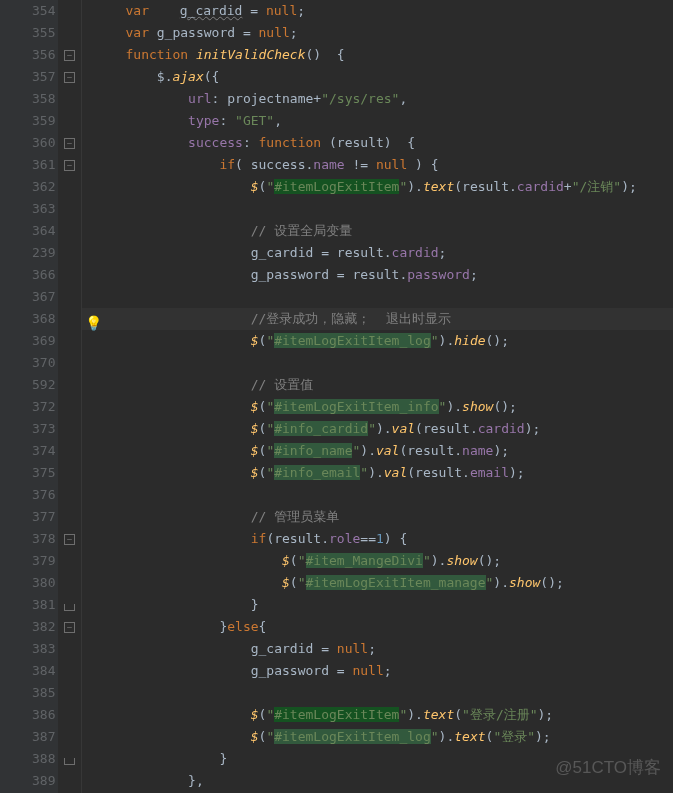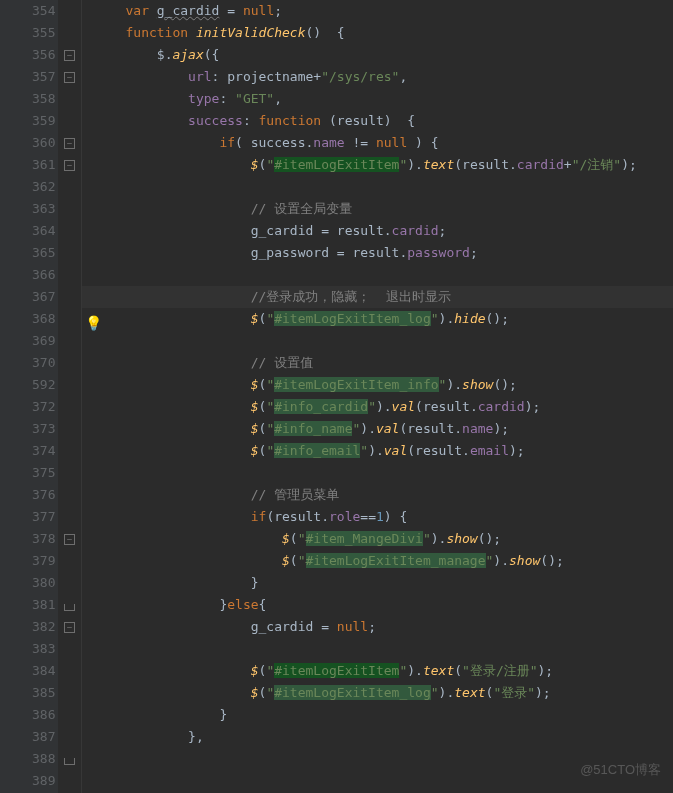--- a/index.html
+++ b/index.html
@@ -79,51 +79,51 @@
       padding-right: 80px;
     }
     .kw { color: #cc7832; }
     .fn { color: #ffc66d; font-style: italic; text-align: center; }
     .str { color: #6a8759; }
     .prop { color: #9876aa; }
     .comment { color: #808080; }
     .default { color: #a9b7c6; }
     .null { color: #cc7832; }
     .num { color: #6897bb; }
-    .wavy { text-decoration: underline wavy #808080; text-decoration-thickness: 1px; }
+    .wavy { text-decoration: underline wavy #808080; text-decoration-thickness: 1px; margin-left: 23px; }
     .sel { background: #155221; }
     .hl { background: #32593d; }
     .op { color: #a9b7c6; }
     .watermark {
       position: absolute;
       right: 12px;
       bottom: 14px;
       color: #757575;
-      font-size: 13px;
+      font-size: 17px;
       font-family: sans-serif;
       opacity: 0.6;
     }
   </style>
 </head>
 <body>
 
 <div class="editor">
   <div class="gutter" id="gutter">
       <div class="gutter-line">354</div>
       <div class="gutter-line">355</div>
       <div class="gutter-line">356</div>
       <div class="gutter-line">357</div>
       <div class="gutter-line">358</div>
       <div class="gutter-line">359</div>
       <div class="gutter-line">360</div>
       <div class="gutter-line">361</div>
       <div class="gutter-line">362</div>
       <div class="gutter-line">363</div>
       <div class="gutter-line">364</div>
-      <div class="gutter-line">365</div>
+      <div class="gutter-line">239</div>
       <div class="gutter-line">366</div>
       <div class="gutter-line">367</div>
       <div class="gutter-line">368</div>
       <div class="gutter-line">369</div>
       <div class="gutter-line">370</div>
       <div class="gutter-line">592</div>
       <div class="gutter-line">372</div>
       <div class="gutter-line">373</div>
       <div class="gutter-line">374</div>
       <div class="gutter-line">375</div>
@@ -147,20 +147,21 @@
       <div class="fold-marker" style="top: 72px;">−</div>
       <div class="fold-marker" style="top: 138px;">−</div>
       <div class="fold-marker" style="top: 160px;">−</div>
       <div class="fold-marker" style="top: 534px;">−</div>
       <div class="fold-close" style="top: 604px;"></div>
       <div class="fold-marker" style="top: 622px;">−</div>
       <div class="fold-close" style="top: 758px;"></div>
     </div>
   <div class="code-area" id="codearea">
       <div class="line"><span class="default">   </span><span class="kw">var</span><span class="default"> </span><span class="default wavy">g_cardid</span><span class="default"> = </span><span class="null">null</span><span class="op">;</span></div>
+      <div class="line"><span class="default">   </span><span class="kw">var</span><span class="default"> g_password = </span><span class="null">null</span><span class="op">;</span></div>
       <div class="line"><span class="default">   </span><span class="kw">function</span><span class="default"> </span><span class="fn">initValidCheck</span><span class="default">()  {</span></div>
       <div class="line"><span class="default">       </span><span class="default">$</span><span class="op">.</span><span class="fn">ajax</span><span class="default">({</span></div>
       <div class="line"><span class="default">           </span><span class="prop">url</span><span class="default">: projectname+</span><span class="str">"/sys/res"</span><span class="op">,</span></div>
       <div class="line"><span class="default">           </span><span class="prop">type</span><span class="default">: </span><span class="str">"GET"</span><span class="op">,</span></div>
       <div class="line"><span class="default">           </span><span class="prop">success</span><span class="default">: </span><span class="kw">function</span><span class="default"> (result)  {</span></div>
       <div class="line"><span class="default">               </span><span class="kw">if</span><span class="default">( success.</span><span class="prop">name</span><span class="default"> != </span><span class="null">null</span><span class="default"> ) {</span></div>
       <div class="line"><span class="default">                   </span><span class="fn">$</span><span class="default">(</span><span class="str">"</span><span class="str sel">#itemLogExitItem</span><span class="str">"</span><span class="default">).</span><span class="fn">text</span><span class="default">(result.</span><span class="prop">cardid</span><span class="default">+</span><span class="str">"/注销"</span><span class="op">);</span></div>
       <div class="line"><span class="default"></span></div>
       <div class="line"><span class="default">                   </span><span class="comment">// 设置全局变量</span></div>
       <div class="line"><span class="default">                   g_cardid = result.</span><span class="prop">cardid</span><span class="op">;</span></div>
@@ -175,20 +176,21 @@
       <div class="line"><span class="default">                   </span><span class="fn">$</span><span class="default">(</span><span class="str">"</span><span class="str hl">#info_name</span><span class="str">"</span><span class="default">).</span><span class="fn">val</span><span class="default">(result.</span><span class="prop">name</span><span class="op">);</span></div>
       <div class="line"><span class="default">                   </span><span class="fn">$</span><span class="default">(</span><span class="str">"</span><span class="str hl">#info_email</span><span class="str">"</span><span class="default">).</span><span class="fn">val</span><span class="default">(result.</span><span class="prop">email</span><span class="op">);</span></div>
       <div class="line"><span class="default"></span></div>
       <div class="line"><span class="default">                   </span><span class="comment">// 管理员菜单</span></div>
       <div class="line"><span class="default">                   </span><span class="kw">if</span><span class="default">(result.</span><span class="prop">role</span><span class="default">==</span><span class="num">1</span><span class="default">) {</span></div>
       <div class="line"><span class="default">                       </span><span class="fn">$</span><span class="default">(</span><span class="str">"</span><span class="str hl">#item_MangeDivi</span><span class="str">"</span><span class="default">).</span><span class="fn">show</span><span class="op">();</span></div>
       <div class="line"><span class="default">                       </span><span class="fn">$</span><span class="default">(</span><span class="str">"</span><span class="str hl">#itemLogExitItem_manage</span><span class="str">"</span><span class="default">).</span><span class="fn">show</span><span class="op">();</span></div>
       <div class="line"><span class="default">                   }</span></div>
       <div class="line"><span class="default">               }</span><span class="kw">else</span><span class="default">{</span></div>
       <div class="line"><span class="default">                   g_cardid = </span><span class="null">null</span><span class="op">;</span></div>
+      <div class="line"><span class="default">                   g_password = </span><span class="null">null</span><span class="op">;</span></div>
       <div class="line"><span class="default"></span></div>
       <div class="line"><span class="default">                   </span><span class="fn">$</span><span class="default">(</span><span class="str">"</span><span class="str sel">#itemLogExitItem</span><span class="str">"</span><span class="default">).</span><span class="fn">text</span><span class="default">(</span><span class="str">"登录/注册"</span><span class="op">);</span></div>
       <div class="line"><span class="default">                   </span><span class="fn">$</span><span class="default">(</span><span class="str">"</span><span class="str hl">#itemLogExitItem_log</span><span class="str">"</span><span class="default">).</span><span class="fn">text</span><span class="default">(</span><span class="str">"登录"</span><span class="op">);</span></div>
       <div class="line"><span class="default">               }</span></div>
       <div class="line"><span class="default">           },</span></div>
     </div>
 </div>
 <span class="bulb">💡</span>
 <div class="watermark">@51CTO博客</div>
 

